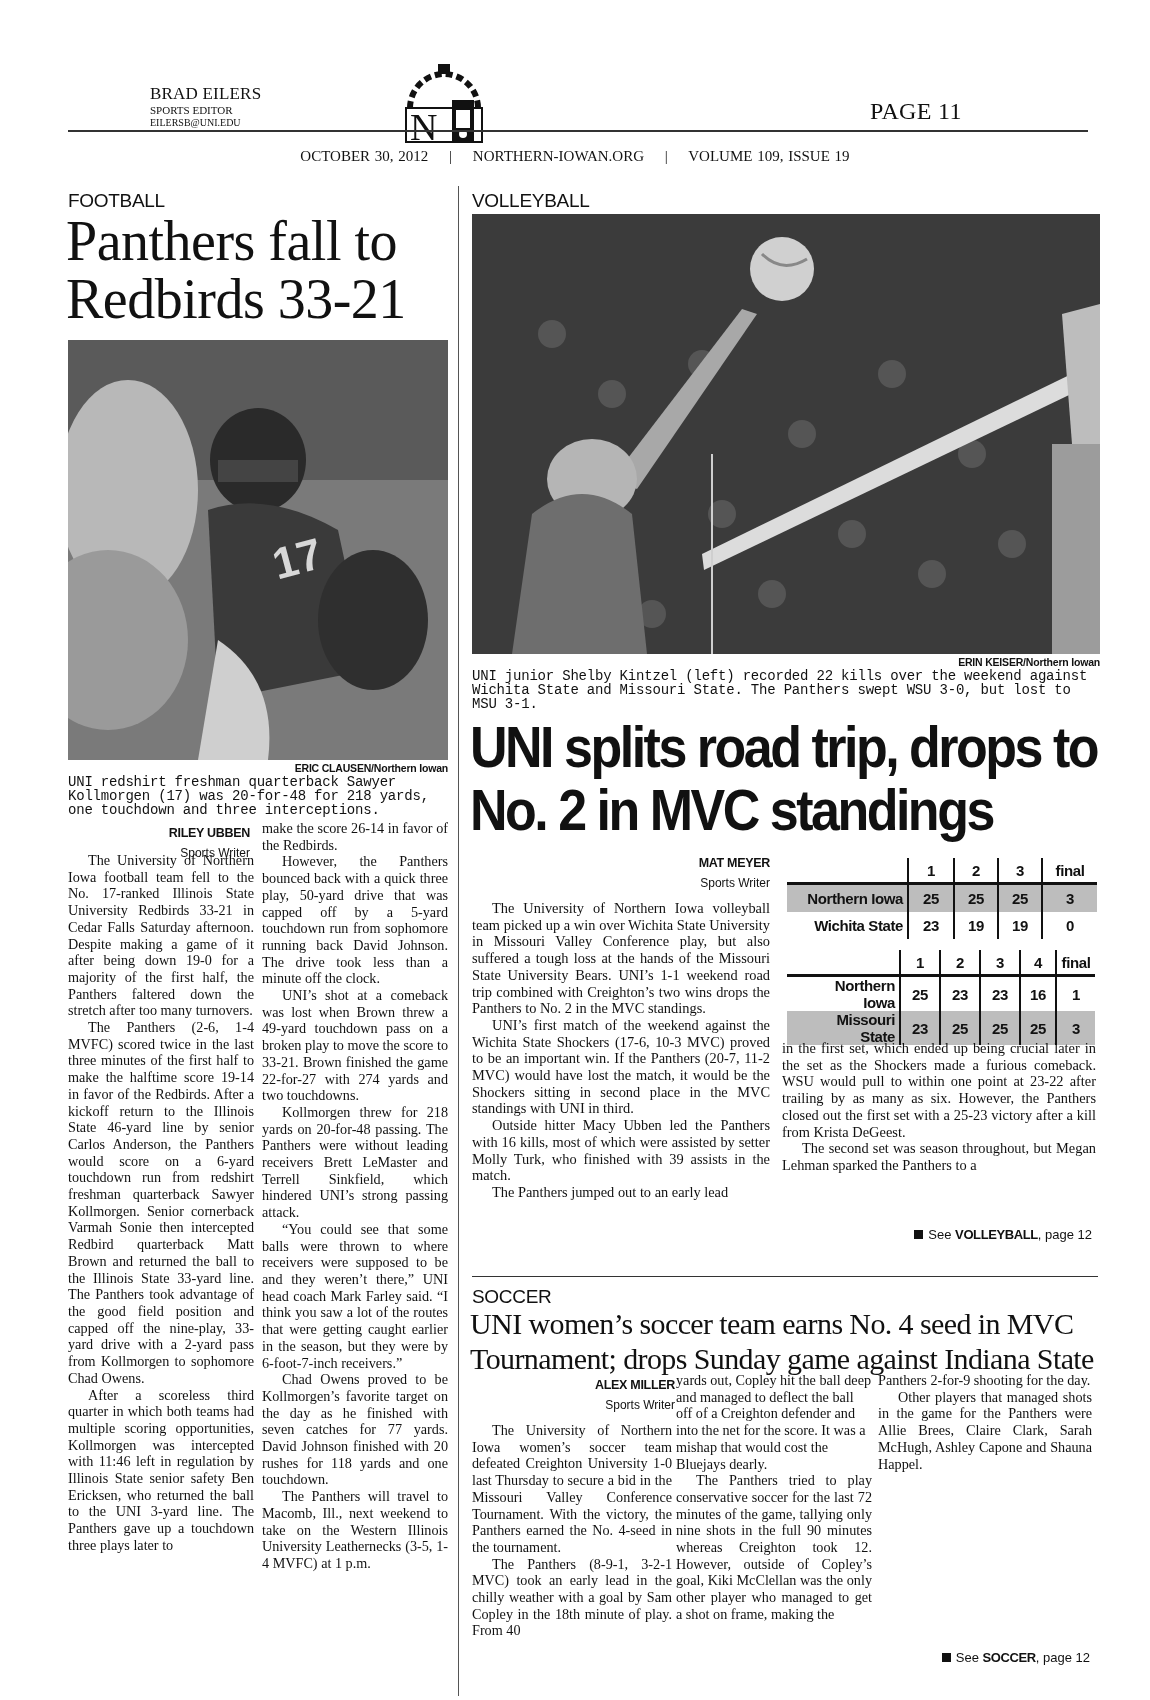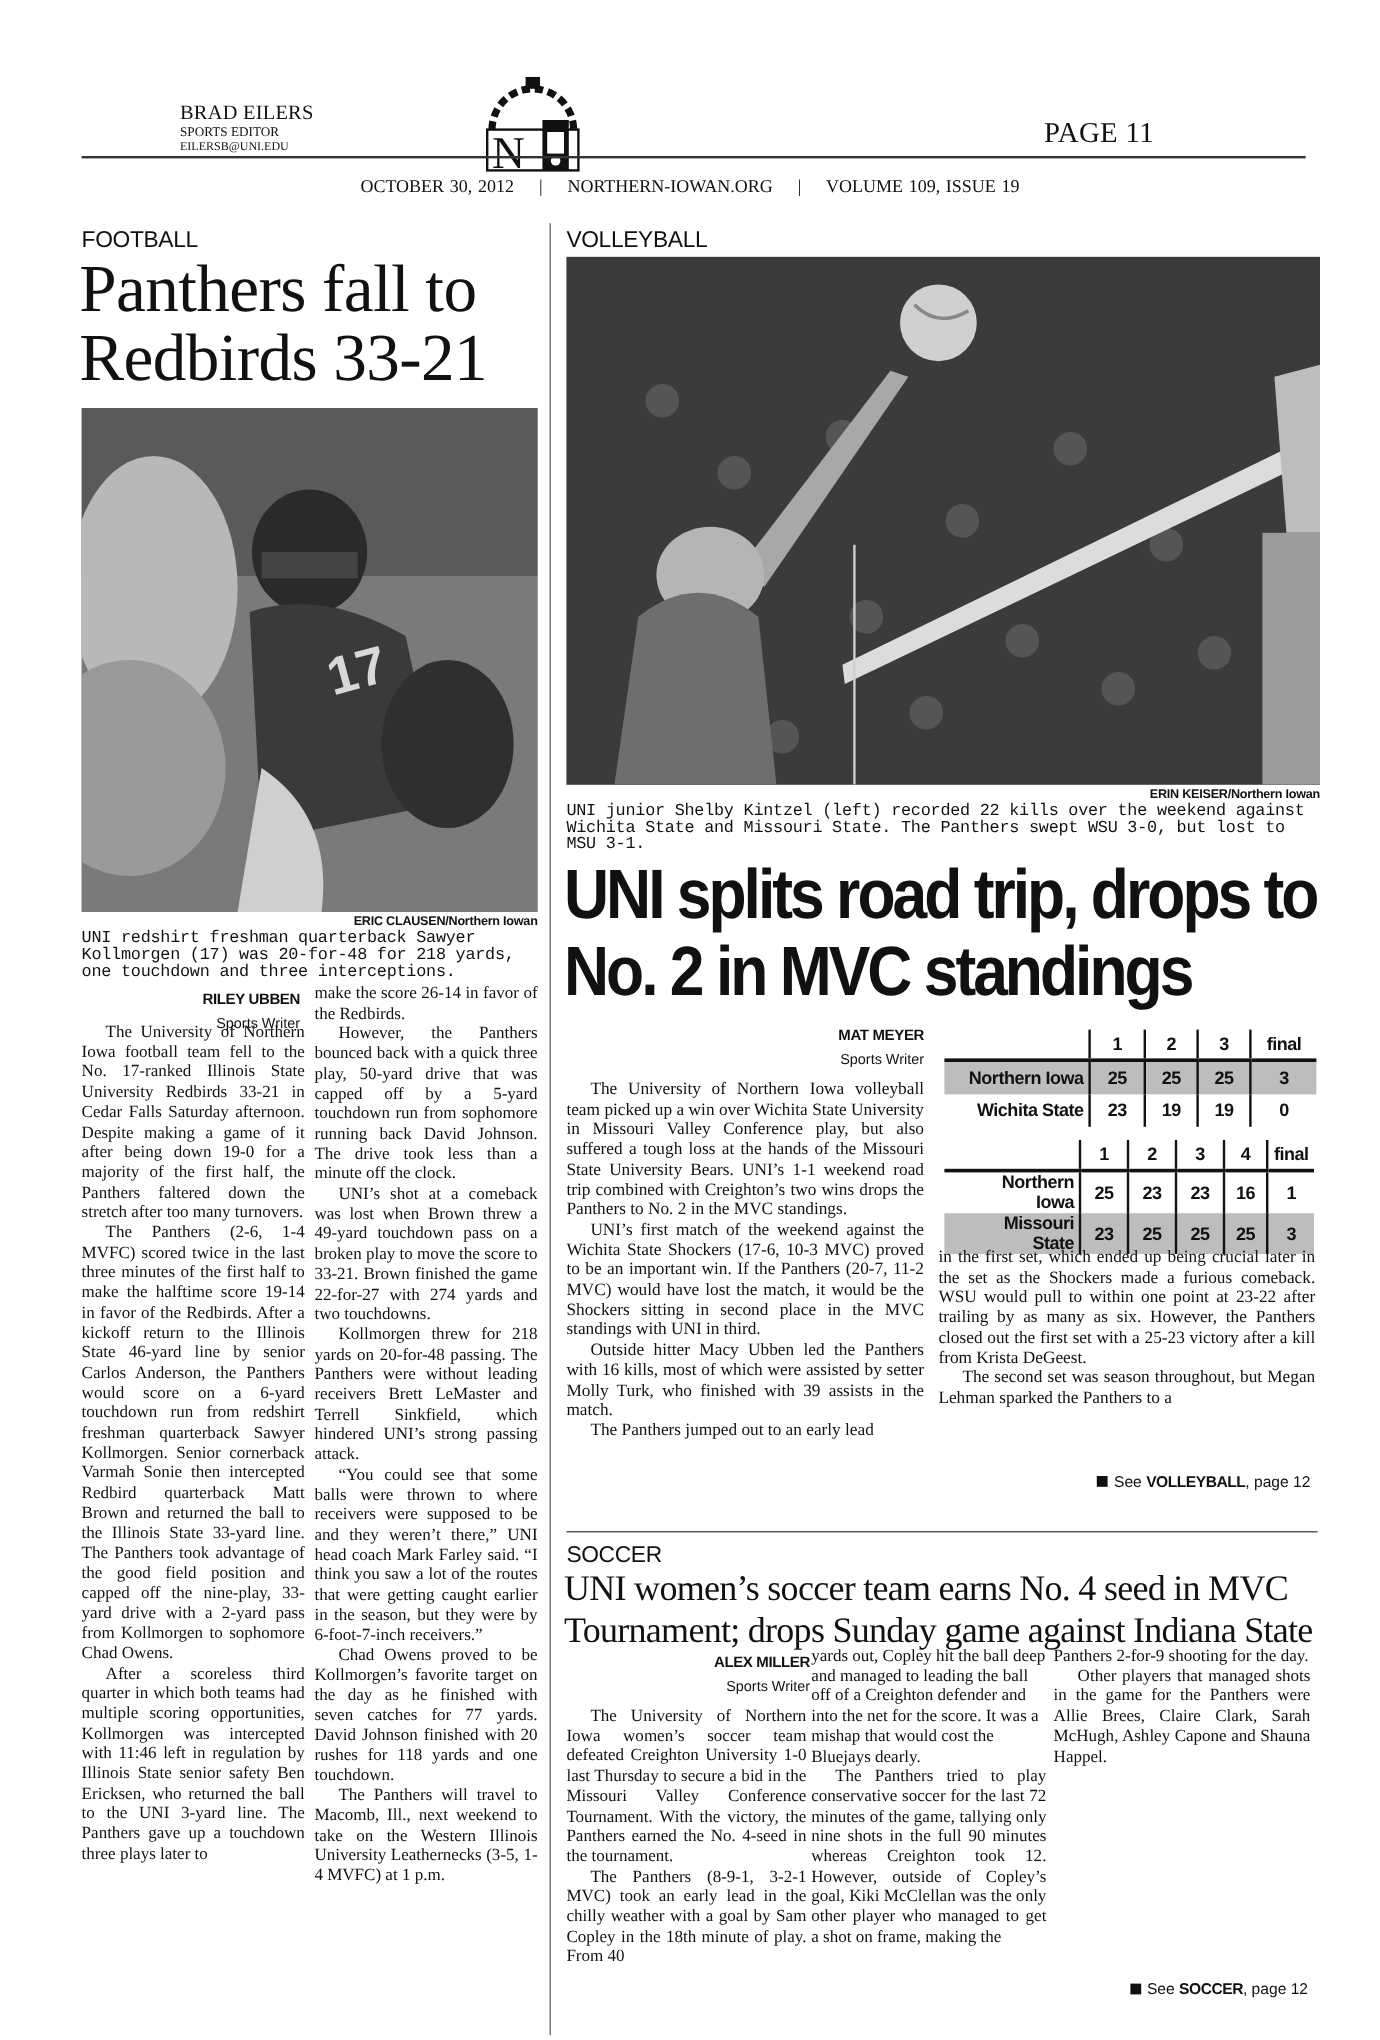--- a/index.html
+++ b/index.html
@@ -275,21 +275,21 @@
   <div class="bname">ALEX MILLER</div>
   <div class="brole">Sports Writer</div>
 </div>
 
 <div class="abs col sc-col1">
   <p>The University of Northern Iowa women’s soc­cer team defeated Creighton University 1-0 last Thursday to secure a bid in the Missouri Valley Conference Tournament. With the vic­tory, the Panthers earned the No. 4-seed in the tournament.</p>
   <p>The Panthers (8-9-1, 3-2-1 MVC) took an early lead in the chilly weather with a goal by Sam Copley in the 18th minute of play. From 40</p>
 </div>
 
 <div class="abs col sc-col2">
-  <p class="noindent" style="text-align:left">yards out, Copley hit the ball deep and managed to leading the ball off of a Creighton defender and into the net for the score. It was a mishap that would cost the Bluejays dearly.</p>
+  <p class="noindent" style="text-align:left">yards out, Copley hit the ball deep and managed to deflect the ball off of a Creighton defender and into the net for the score. It was a mishap that would cost the Bluejays dearly.</p>
   <p>The Panthers tried to play conservative soccer for the last 72 minutes of the game, tallying only nine shots in the full 90 minutes whereas Creighton took 12. However, outside of Copley’s goal, Kiki McClellan was the only other player who managed to get a shot on frame, making the</p>
 </div>
 
 <div class="abs col sc-col3">
   <p class="noindent" style="text-align:left">Panthers 2-for-9 shooting for the day.</p>
   <p>Other players that man­aged shots in the game for the Panthers were Allie Brees, Claire Clark, Sarah McHugh, Ashley Capone and Shauna Happel.</p>
 </div>
 
 <div class="abs jump sc-jump">
   <span class="sq"></span><span>See</span>

